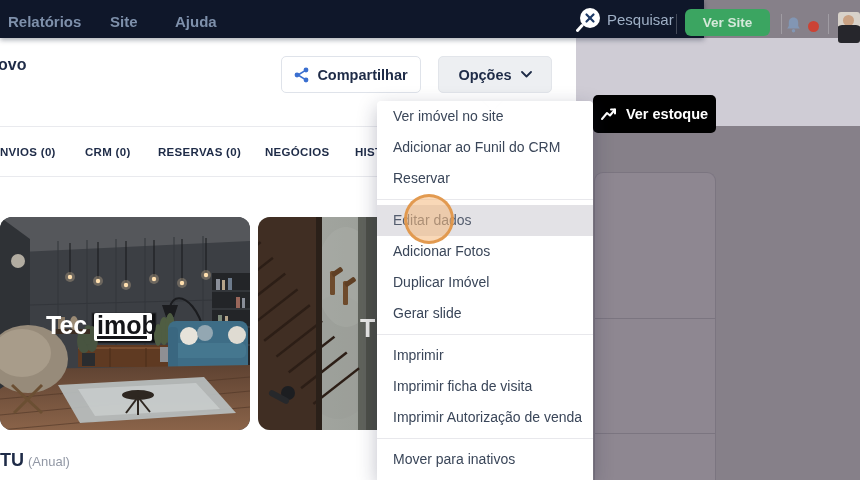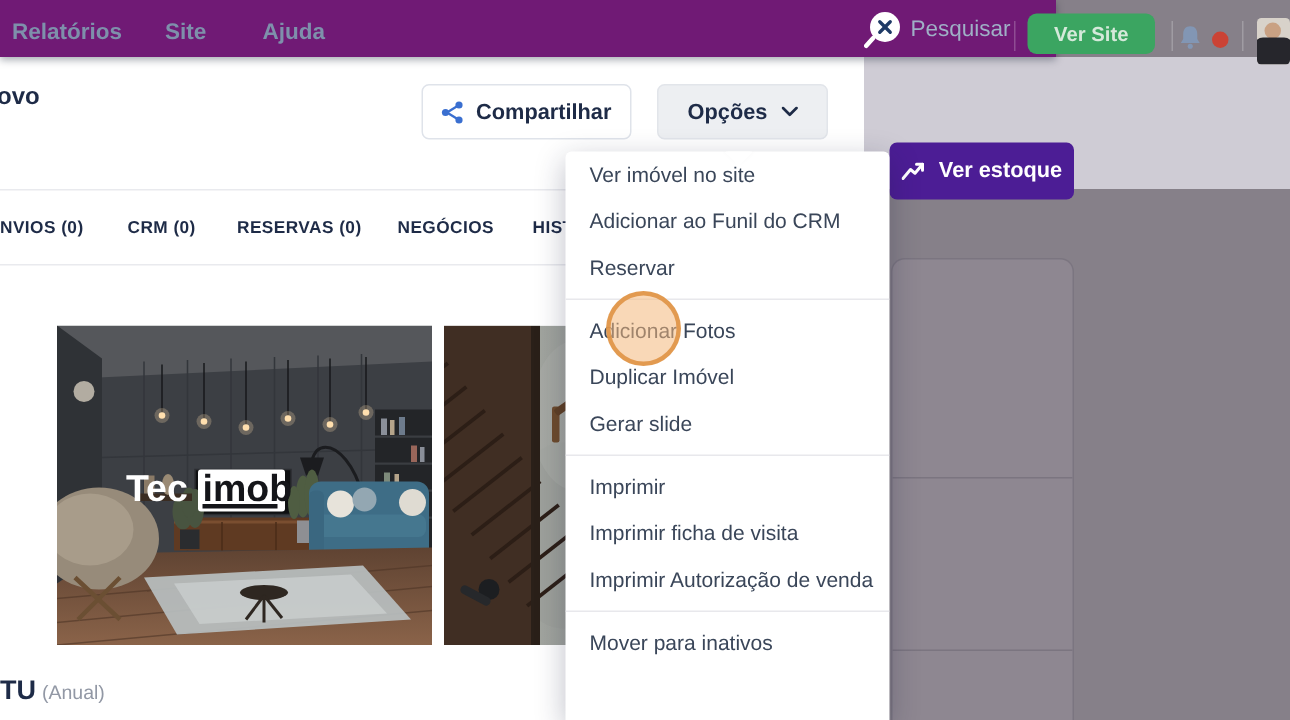--- a/index.html
+++ b/index.html
@@ -10,26 +10,26 @@
   
   .bg-light  { position:absolute; left:576px; top:38px; width:284px; height:88px; background:#CFCCD5; }
   .bg-dark   { position:absolute; left:576px; top:126px; width:284px; height:354px; background:#868089; }
   .bg-panel  { position:absolute; left:594px; top:172px; width:122px; height:308px;
                background:#8E8791; border:1px solid #7B7580; border-bottom:none;
                border-radius:9px 9px 0 0; }
   .panel-div { position:absolute; left:0; width:100%; height:1px; background:#7B7580; }
 
   
   .stock-btn { position:absolute; left:593px; top:95px; width:123px; height:38px;
-               background:#4c1d95; border:none; border-radius:5px; color:#fff;
+               background:#000000; border:none; border-radius:5px; color:#fff;
                display:flex; align-items:center; justify-content:center; gap:8px;
                font-family:inherit; font-size:14.5px; font-weight:700; cursor:pointer; z-index:10; }
 
   
-  .navbar { position:absolute; left:0; top:0; width:704px; height:38px; background:#701a75;
+  .navbar { position:absolute; left:0; top:0; width:704px; height:38px; background:#0f172a;
             box-shadow:0 2px 5px rgba(10,20,40,.35); z-index:70; }
   .nav-item { position:absolute; top:13px; font-size:15px; font-weight:700; color:#7E90AB; cursor:pointer; }
   .nav-relatorios { left:8px; } .nav-site { left:110px; } .nav-ajuda { left:175px; }
   .nav-search { position:absolute; left:576px; top:6px; display:flex; align-items:center; gap:4px; cursor:pointer; }
   .nav-search-label { font-size:15px; color:#9FB0C6; }
   .nav-divider { position:absolute; top:14px; width:1px; height:20px; background:rgba(255,255,255,.22); }
   .ver-site-btn { position:absolute; left:685px; top:9px; width:85px; height:27px; background:#3BA561;
                   border:none; border-radius:6px; color:#D5E9DA; font-family:inherit;
                   font-size:13.5px; font-weight:700; cursor:pointer; }
   .bell-wrap { position:absolute; left:784px; top:15px; width:36px; height:20px; cursor:pointer; }
@@ -50,21 +50,21 @@
                border:1px solid #E2E5EA; border-radius:5px; display:flex; align-items:center;
                justify-content:center; gap:9px; font-family:inherit; font-size:14.5px; font-weight:700;
                color:#1E2B47; cursor:pointer; }
 
   .tabbar { position:absolute; left:0; top:88px; width:576px; height:51px;
             border-top:1px solid #E9EAEE; border-bottom:1px solid #E9EAEE; }
   .tab { position:absolute; top:0; height:51px; line-height:51px; font-size:11.5px; font-weight:700;
          letter-spacing:.3px; color:#1E2B47; cursor:pointer; white-space:nowrap; }
   .tab-0 { left:0; } .tab-1 { left:85px; } .tab-2 { left:158px; } .tab-3 { left:265px; } .tab-4 { left:355px; }
 
-  .photo { position:absolute; top:179px; width:288px; height:213px; border-radius:0; overflow:hidden; cursor:pointer;text-align:right; }
+  .photo { position:absolute; top:179px; width:250px; height:213px; border-radius:12px; overflow:hidden; cursor:pointer;text-align:right; }
   .photo1 { left:0; } .photo2 { left:258px; }
 
   .price-row { position:absolute; left:0; top:412px; }
   .price-strong { font-size:18px; font-weight:700; color:#1E2B47; }
   .price-period { font-size:13px; color:#9298A5; margin-left:4px; }
 
   
   .menu { position:absolute; left:377px; top:101px; width:216px; height:379px; background:#fff;
           border-radius:4px 4px 0 0; box-shadow:0 6px 20px rgba(25,30,60,.28); z-index:50; overflow:hidden; }
   .menu-caret { position:absolute; left:109px; top:-6px; width:13px; height:13px; background:#fff;
@@ -331,20 +331,21 @@
     <div class="menu-caret"></div>
 
     <div class="menu-section">
       <div class="menu-item">Ver imóvel no site</div>
       <div class="menu-item">Adicionar ao Funil do CRM</div>
       <div class="menu-item">Reservar</div>
     </div>
     <div class="menu-sep"></div>
 
     <div class="menu-section">
+      <div class="menu-item highlighted">Editar dados</div>
       <div class="menu-item">Adicionar Fotos</div>
       <div class="menu-item">Duplicar Imóvel</div>
       <div class="menu-item">Gerar slide</div>
     </div>
     <div class="menu-sep"></div>
 
     <div class="menu-section">
       <div class="menu-item">Imprimir</div>
       <div class="menu-item">Imprimir ficha de visita</div>
       <div class="menu-item">Imprimir Autorização de venda</div>

